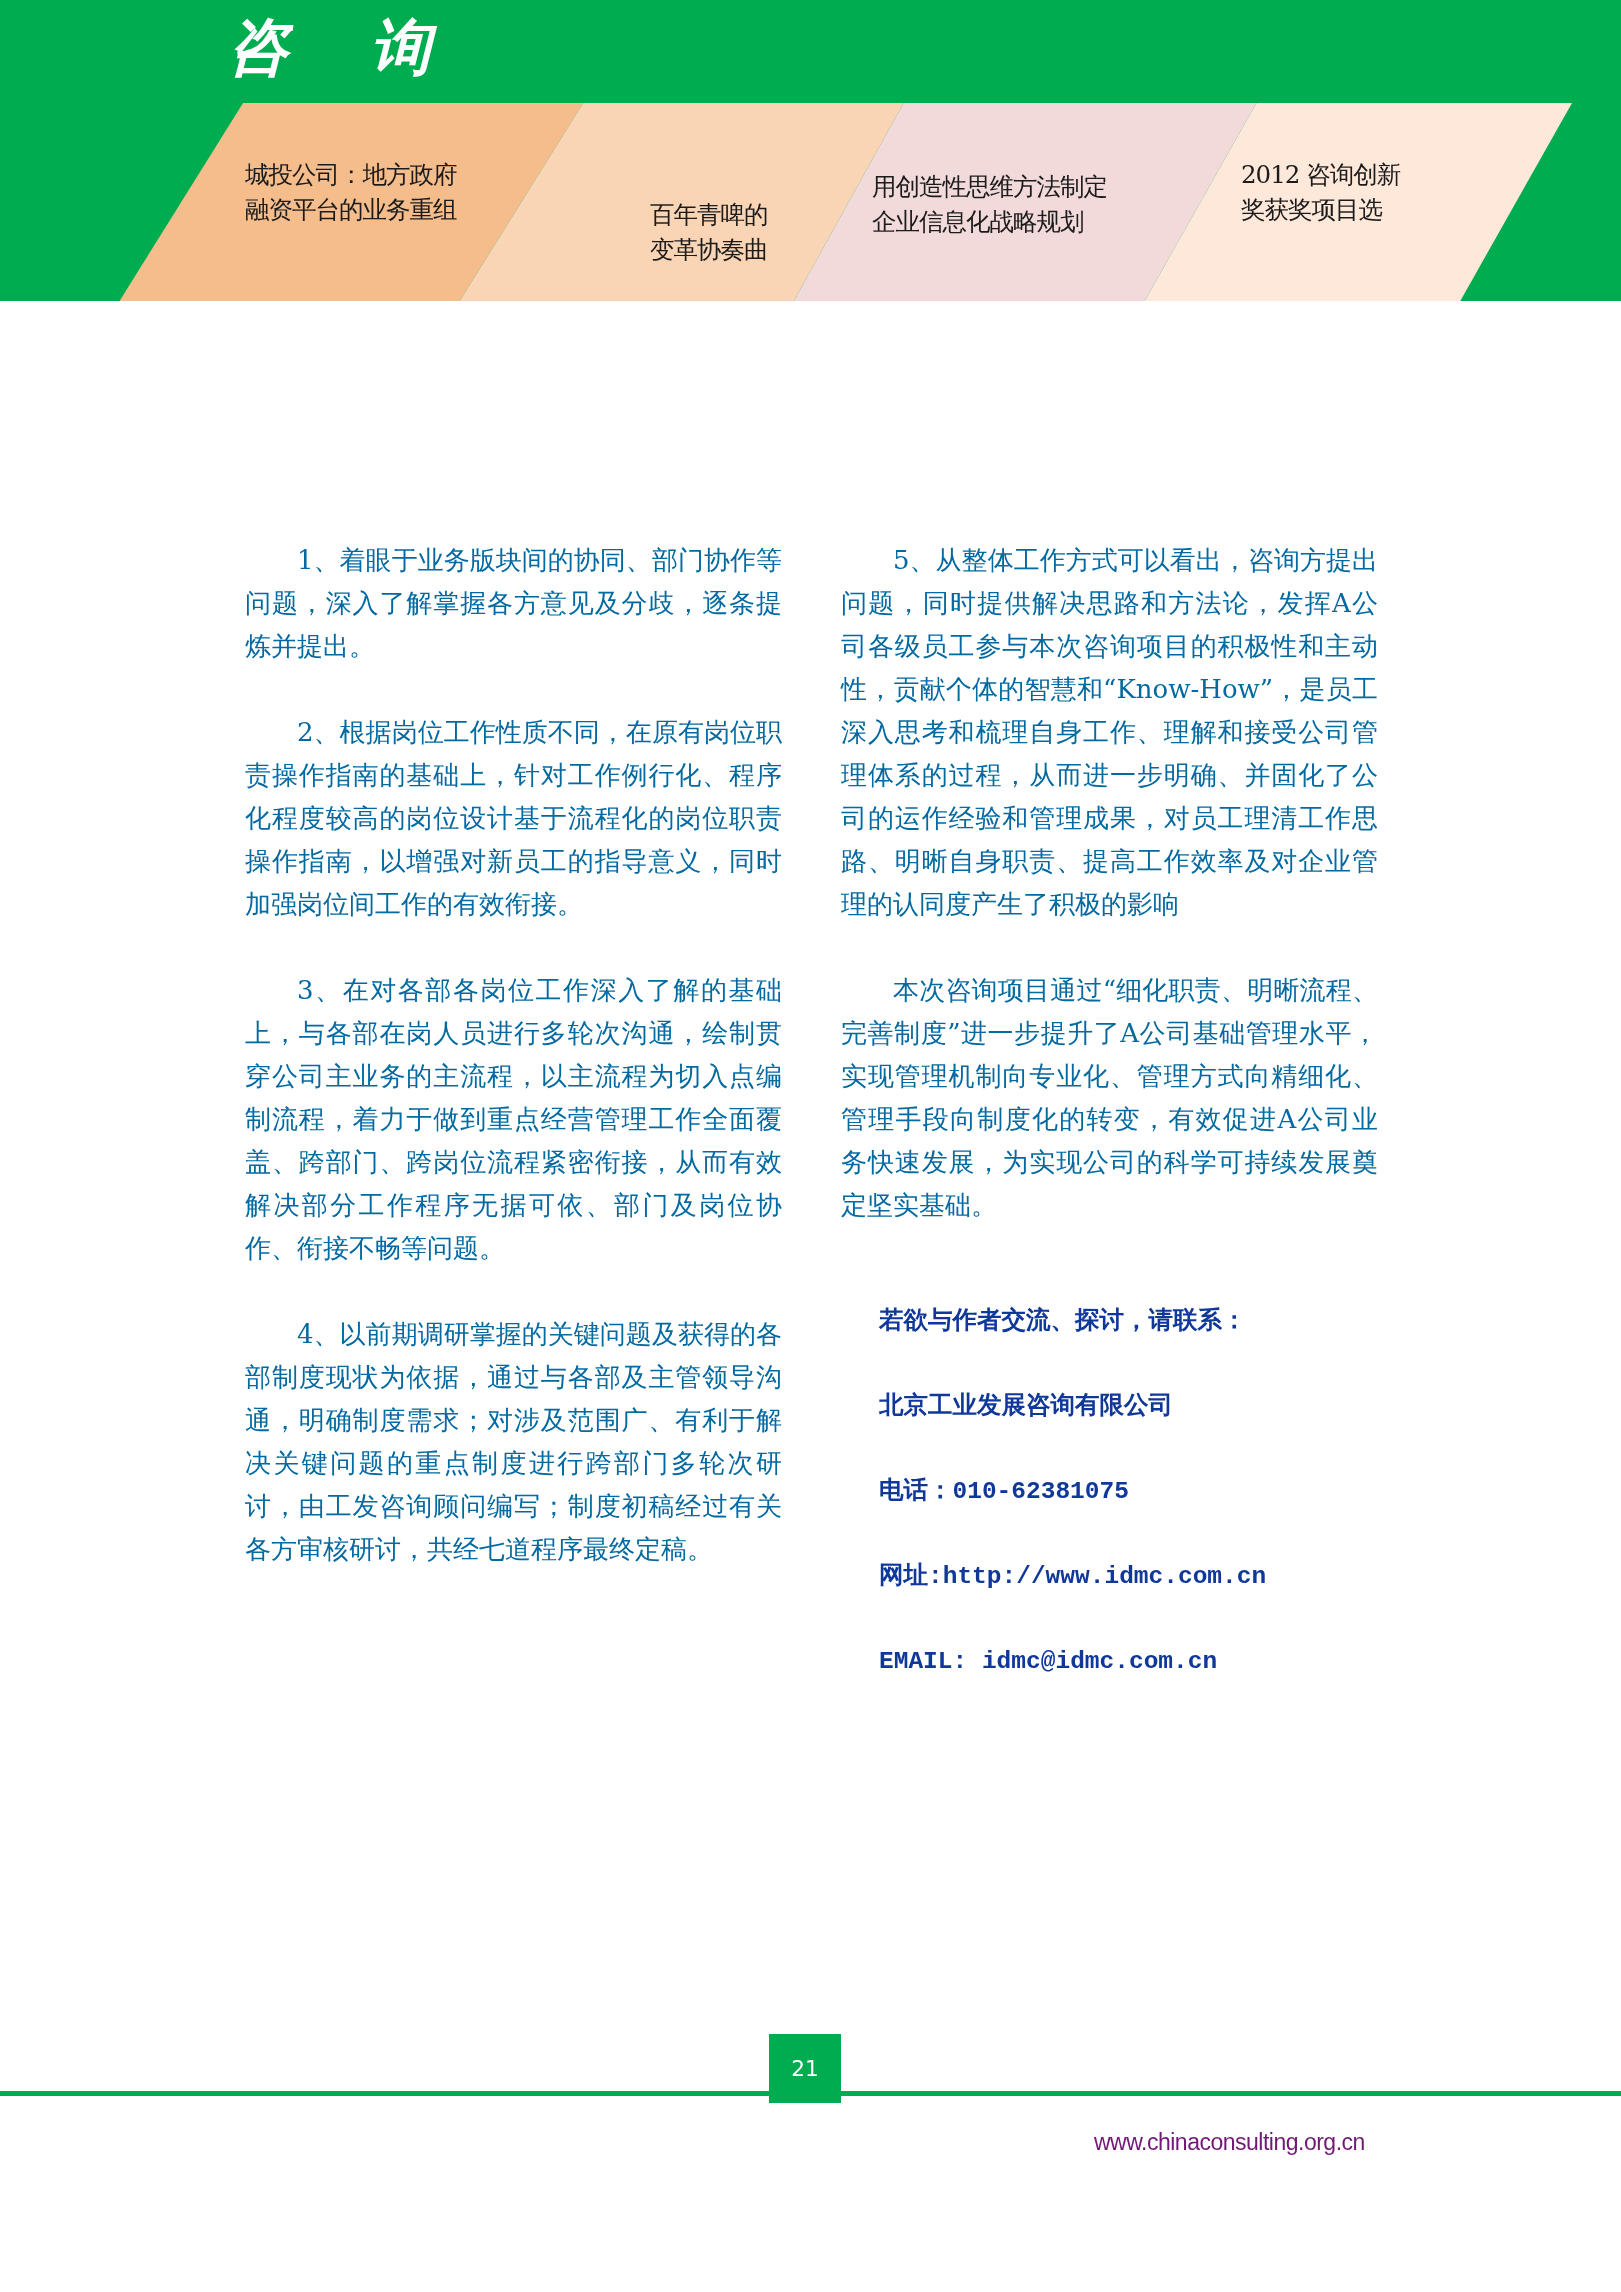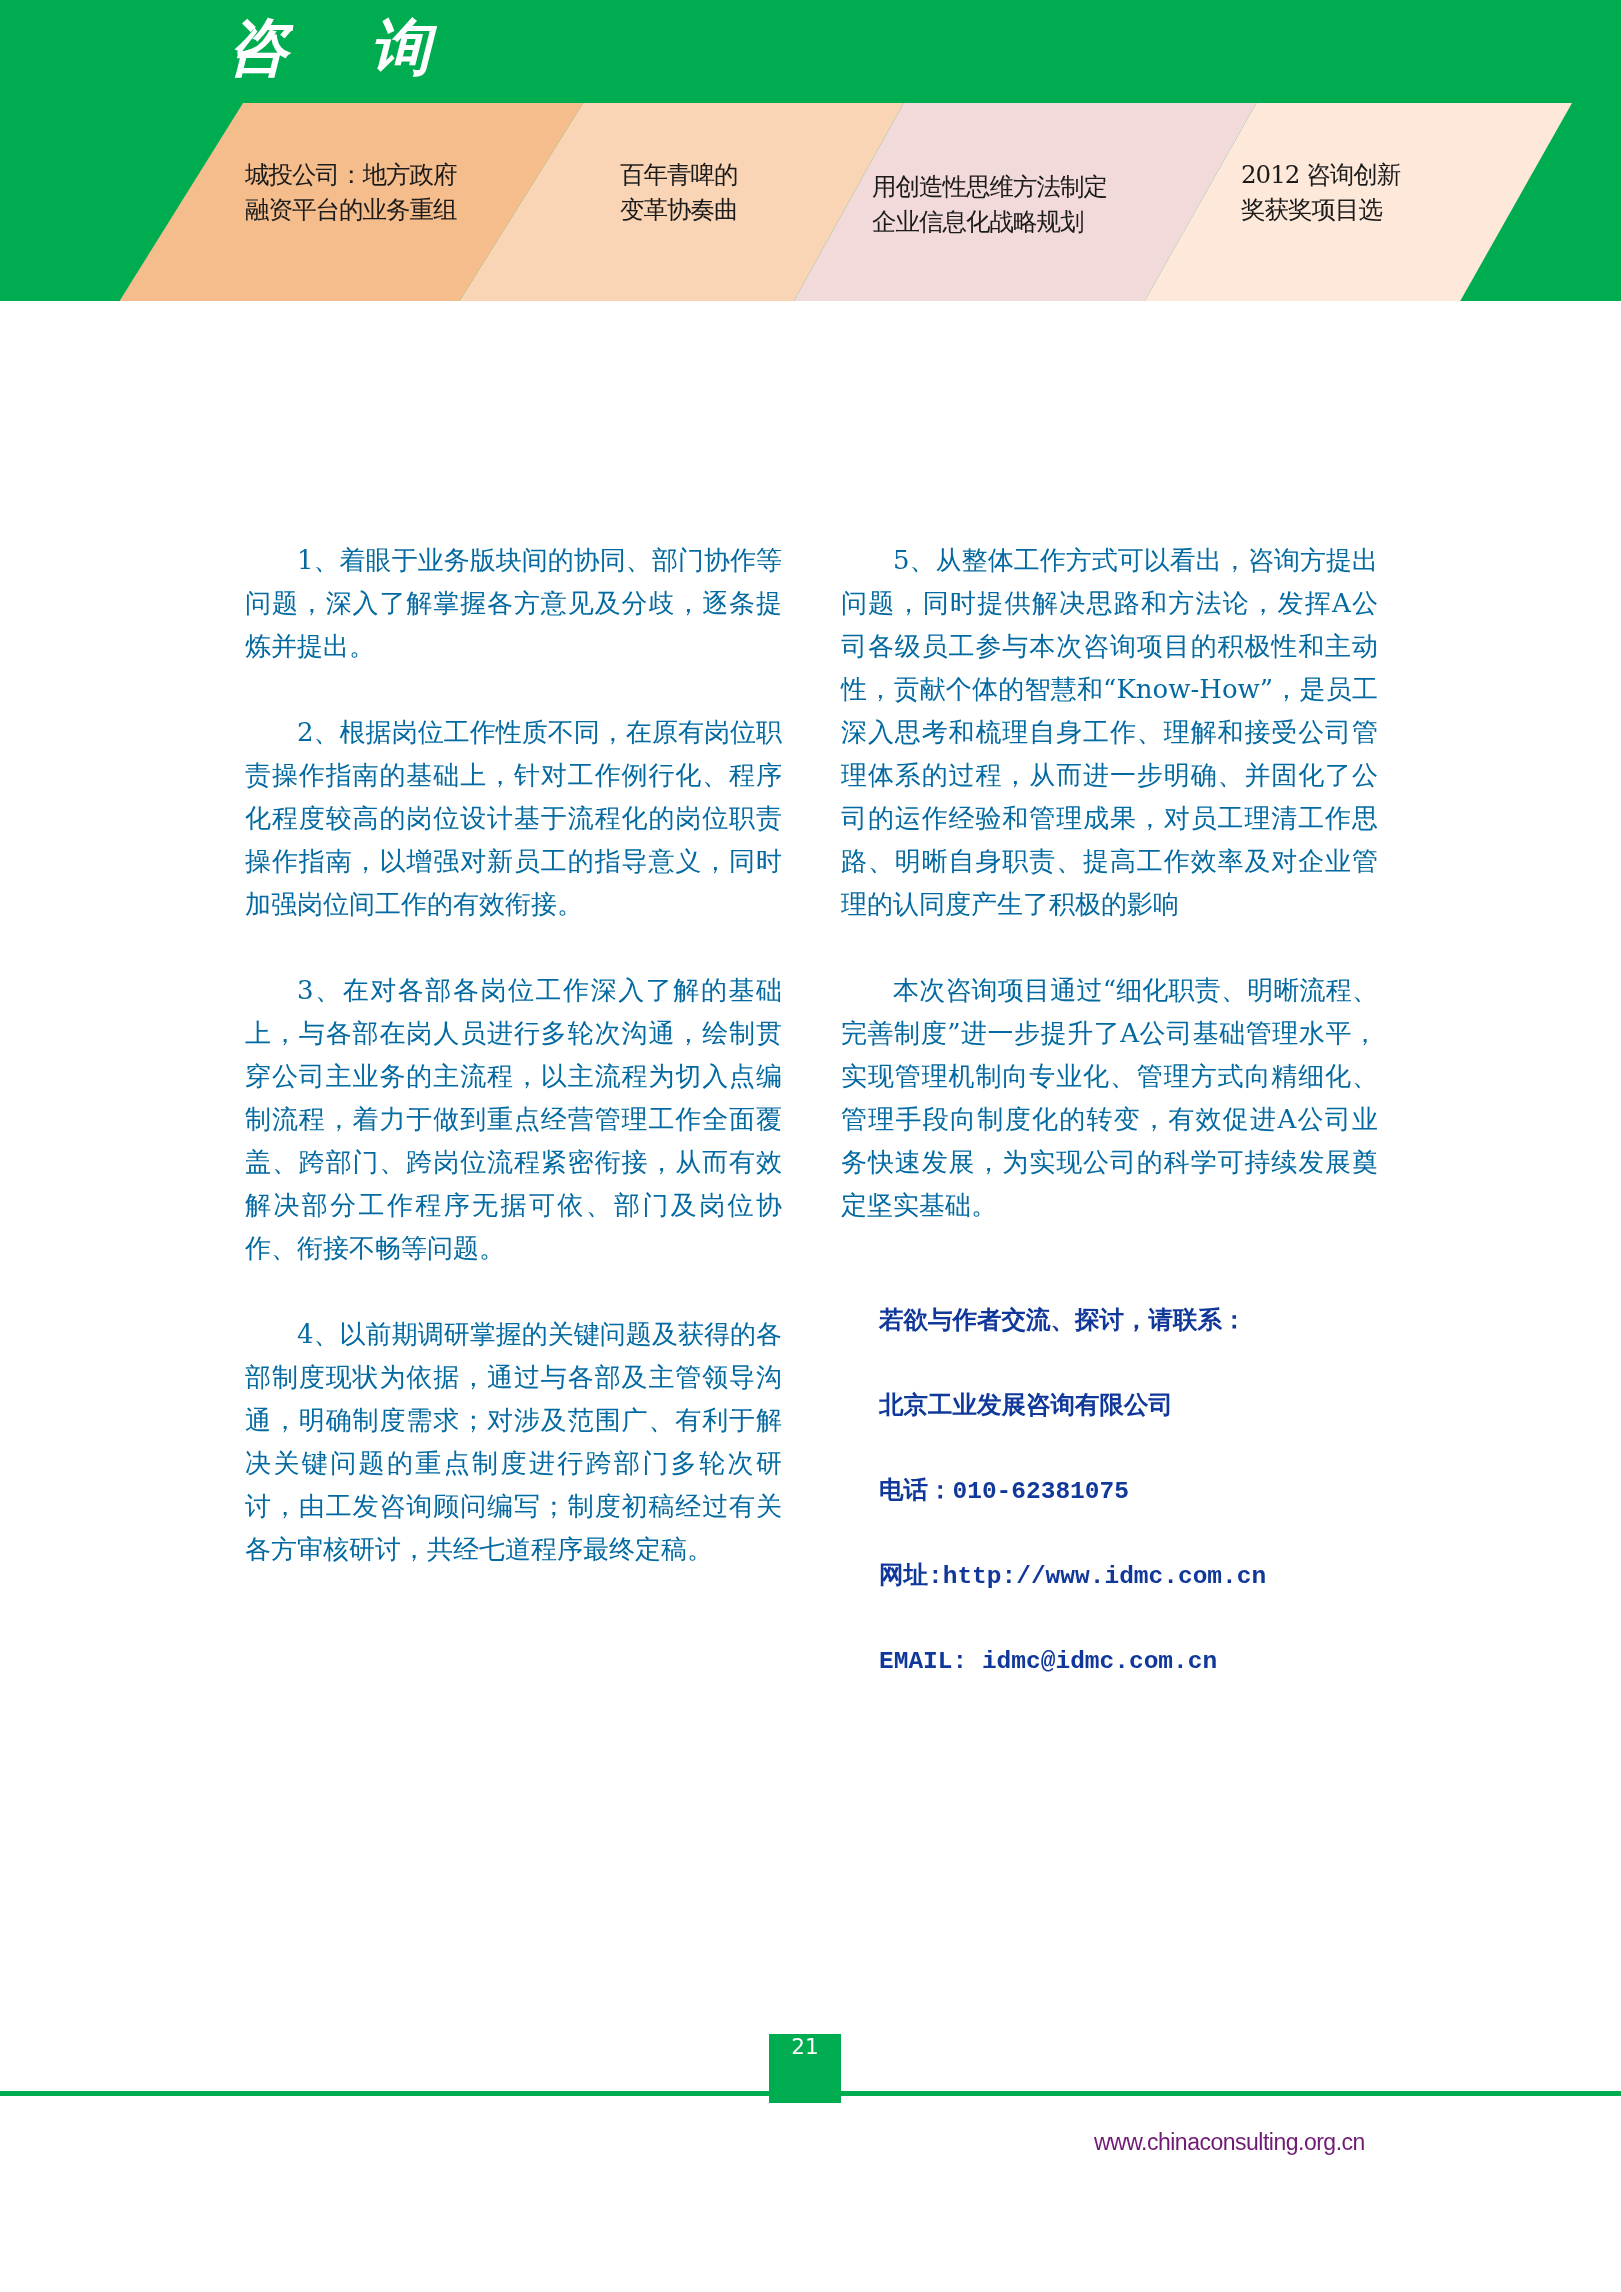--- a/index.html
+++ b/index.html
@@ -15,21 +15,21 @@
             text-align: justify; font-family: "DejaVu Serif", serif; color: #0369a1; }
   .column p { margin: 0 0 43px 0; text-indent: 2em; }
   .col-left { left: 245px; }
   .col-right { left: 841px; }
   .contact { position: absolute; left: 879px; top: 1304px; color: #10389a; font-weight: bold;
              font-family: Liberation Mono, monospace; font-size: 24.5px; }
   .contact div { height: 85px; line-height: 35px; white-space: nowrap; }
   .footer-line { position: absolute; left: 0; top: 2091px; width: 1621px; height: 4.9px; background: #00ac50; }
   .page-box { position: absolute; left: 769px; top: 2034px; width: 72px; height: 69px; background: #00ac50;
               color: #ffffff; font-family: "DejaVu Sans", sans-serif; font-size: 21.6px;
-              display: flex; justify-content: center; }
+              display: flex; align-items: center; justify-content: center; }
   .site-url { position: absolute; left: 1094px; top: 2129px; font-family: "Liberation Sans", sans-serif;
               font-size: 23px; color: #701a75; letter-spacing: -0.5px; }
 </style>
 </head>
 <body>
 
 <div class="header"></div>
 
 <svg class="band" width="1621" height="301" viewBox="0 0 1654 307">
   <polygon points="248,105 595,105 469,307 122,307" fill="#f6bd8c"></polygon>
@@ -37,21 +37,21 @@
   <polygon points="922,105 1282,105 1168,307 810,307" fill="#f2dadb"></polygon>
   <polygon points="1282,105 1604,105 1490,307 1168,307" fill="#fde8da"></polygon>
 </svg>
 
 <div class="header-title">咨询</div>
 
 <div class="tab" style="left:245px;">
   <div>城投公司：地方政府</div>
   <div>融资平台的业务重组</div>
 </div>
-<div class="tab" style="left:620px;">
+<div class="tab" style="left:650px;margin-top:40px;">
   <div>百年青啤的</div>
   <div>变革协奏曲</div>
 </div>
 <div class="tab" style="left:872px;margin-top:12px;">
   <div>用创造性思维方法制定</div>
   <div>企业信息化战略规划</div>
 </div>
 <div class="tab" style="left:1241px;">
   <div>2012 咨询创新</div>
   <div>奖获奖项目选</div>

